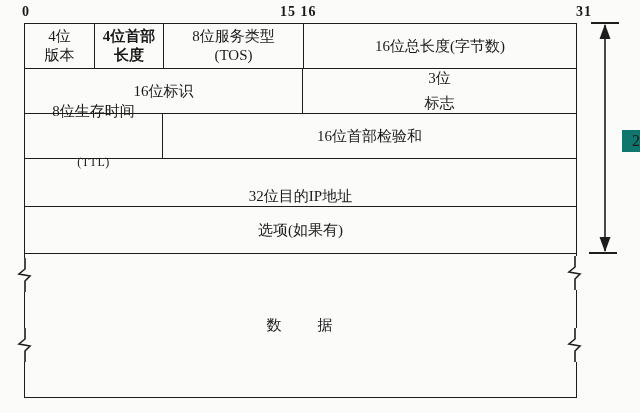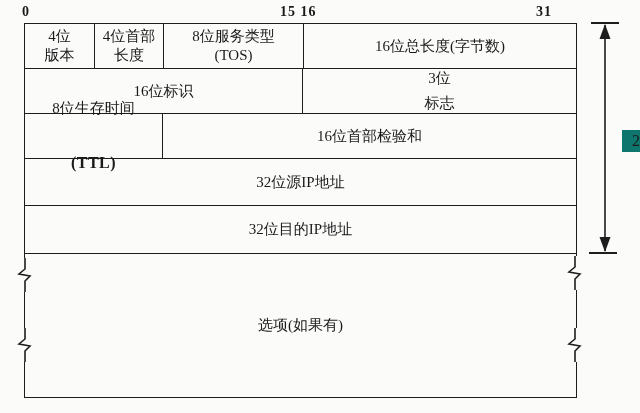--- a/index.html
+++ b/index.html
@@ -7,41 +7,41 @@
     width:640px;height:413px;background:#fbfbfa;
     font-family:"Liberation Serif","DejaVu Serif",serif;
     color:#1a1a1a;overflow:hidden;
   }
   .diagram{position:relative;width:640px;height:413px;}
 
   
   .bitlabel{position:absolute;top:4px;font-size:14px;font-weight:bold;letter-spacing:1px;}
   .bitlabel.b0{left:22px;}
   .bitlabel.b1516{left:280px;width:48px;text-align:left;}
-  .bitlabel.b31{left:528px;width:24px;text-align:right;}
+  .bitlabel.b31{left:576px;width:24px;text-align:left;}
 
   
   .grid{
     position:absolute;left:24px;top:23px;width:553px;height:375px;
     box-sizing:border-box;border:1.5px solid #1d1d1d;
     display:flex;flex-direction:column;background:transparent;
   }
   .row{display:flex;flex-direction:row;box-sizing:border-box;border-bottom:1.5px solid #1d1d1d;}
   .row:last-child{border-bottom:none;flex:1 1 auto;}
   .r1{height:45px;} .r2{height:45px;} .r3{height:45px;}
-  .r4{height:47px;} .r5{height:48px;} .r6{height:47px;font-family:Liberation Serif, serif;}
+  .r4{height:47px;} .r5{height:48px;align-items:flex-end;} .r6{height:47px;font-family:Liberation Serif, serif;}
   .cell{
     box-sizing:border-box;border-right:1.5px solid #1d1d1d;
     display:flex;flex-direction:column;align-items:center;justify-content:center;
     font-size:15px;line-height:1.25;text-align:center;
   }
   .cell:last-child{border-right:none;flex:1 1 auto;}
-  .w70{flex:0 0 70px;} .w69{flex:0 0 69px;} .w138{flex:0 0 138px;gap:35px;}
+  .w70{flex:0 0 70px;} .w69{flex:0 0 69px;font-weight:bold;} .w138{flex:0 0 138px;gap:35px;}
   .w140{flex:0 0 140px;justify-content:center;} .w278{flex:0 0 278px;} .w51{flex:0 0 51px;justify-content:space-between;}
-  .cell .sub-bold{font-weight:bold;font-size:16px;letter-spacing:0.5px;}
+  .cell .sub-bold{font-weight:normal;font-size:12px;letter-spacing:0.5px;}
   .cell .gapword{letter-spacing:2px;}
 
   
   .breakmark{position:absolute;width:16px;height:34px;}
   .bm-left6{left:17px;top:258px;}
   .bm-right6{left:567px;top:256px;}
   .bm-left7{left:17px;top:328px;}
   .bm-right7{left:567px;top:328px;}
 
   
@@ -93,38 +93,38 @@
     <div class="row r3">
       <div class="cell w138">
         <div>8位生存时间</div>
         <div class="sub-bold">(TTL)</div>
       </div>
       <div class="cell">
         <div>16位首部检验和</div>
       </div>
     </div>
 
-    <div class="row r4">
-      <div class="cell">
-        <div>32位源IP地址</div>
-      </div>
-    </div>
 
     <div class="row r5">
       <div class="cell">
         <div>32位目的IP地址</div>
       </div>
     </div>
 
     <div class="row r6">
       <div class="cell">
         <div>选项(如果有)</div>
       </div>
     </div>
 
+    <div class="row r7">
+      <div class="cell">
+        <div class="gapword">数　　据</div>
+      </div>
+    </div>
 
   </div>
 
   <svg class="breakmark bm-left6" viewBox="0 0 16 34">
     <rect x="4" y="0" width="8" height="34" fill="#fbfbfa"></rect>
     <path d="M8,0 L8,11 L2,16 L13,18 L8,23 L8,34" fill="none" stroke="#1d1d1d" stroke-width="1.6"></path>
   </svg>
   <svg class="breakmark bm-right6" viewBox="0 0 16 34">
     <rect x="4" y="0" width="8" height="34" fill="#fbfbfa"></rect>
     <path d="M8,0 L8,11 L2,16 L13,18 L8,23 L8,34" fill="none" stroke="#1d1d1d" stroke-width="1.6"></path>

